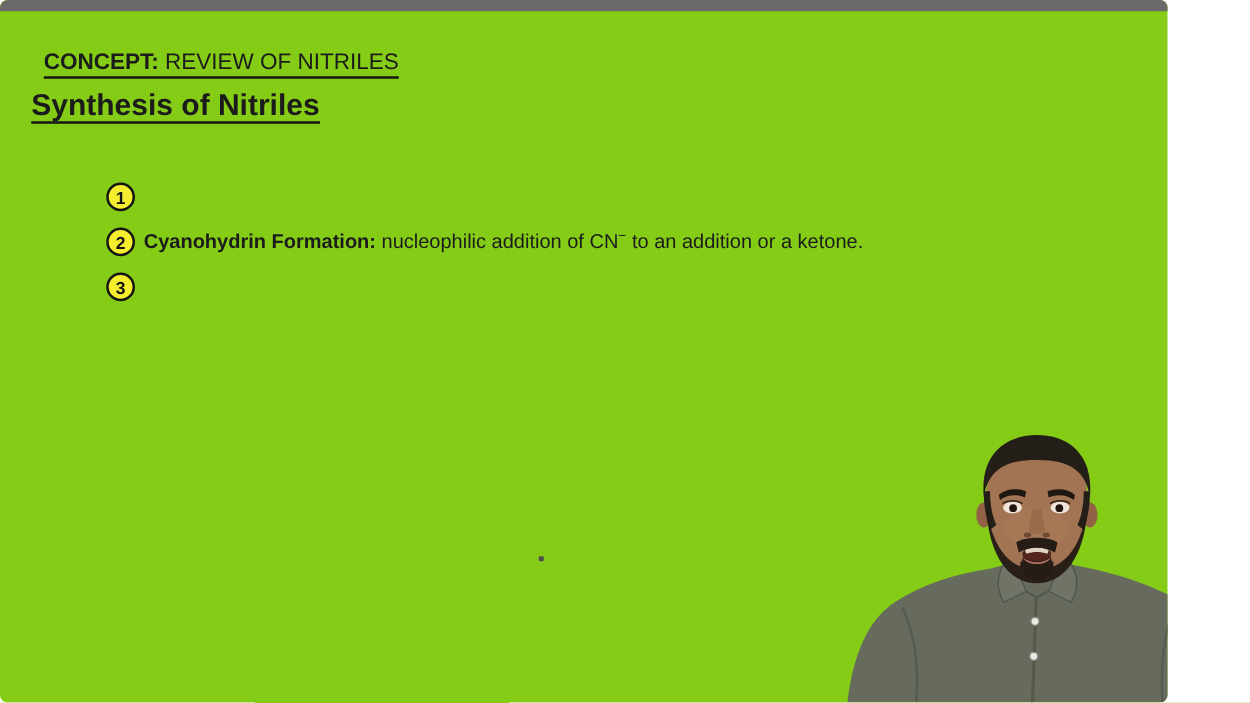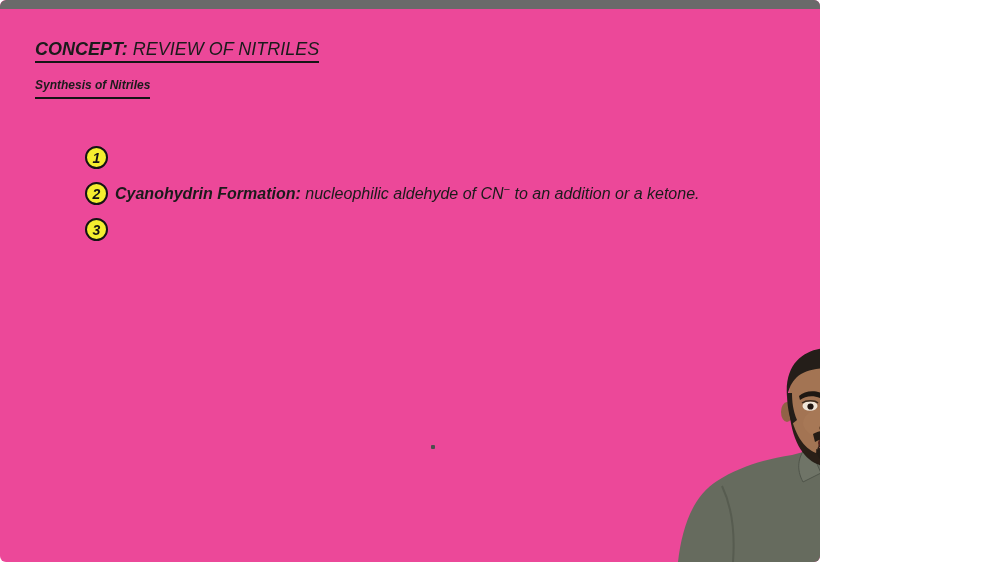--- a/index.html
+++ b/index.html
@@ -1,23 +1,23 @@
 <!DOCTYPE html>
 <html><head>
 <meta charset="utf-8">
 <style>
   html,body{margin:0;padding:0;background:#ffffff;}
   body{font-family:"Liberation Sans",sans-serif;-webkit-font-smoothing:antialiased;}
-  .stage{position:relative;width:820px;height:562px;background:#ec4899;overflow:hidden;border-radius:6px;font-style:italic;}
+  .stage{position:relative;width:934px;height:562px;background:#84cc16;overflow:hidden;border-radius:6px;}
   .topbar{position:absolute;top:0;left:0;width:1000px;height:9px;background:#6a6a6a;border-radius:6px 6px 0 0;}
   .line{position:absolute;white-space:nowrap;color:#1b1b1b;}
   .title{top:38px;left:35px;font-size:18px;line-height:22px;}
   .underlined{display:inline-block;border-bottom:2px solid #151515;padding-bottom:1px;}
   .bold{font-weight:bold;}
-  .subtitle{top:74px;left:35px;font-size:12px;line-height:22px;font-weight:bold;text-align:center;}
+  .subtitle{top:74px;left:25px;font-size:24px;line-height:22px;font-weight:bold;text-align:center;}
   .intro{top:110px;left:30px;font-size:16px;line-height:22px;}
   .intro .bullet{display:inline-block;font-size:12px;vertical-align:2px;margin-right:9px;}
   .item{position:absolute;left:85px;display:flex;align-items:center;height:25px;}
   .item-1{top:145px;}
   .item-2{top:181px;}
   .item-3{top:217px;}
   .badge{flex:0 0 auto;width:19px;height:19px;border:2px solid #141414;border-radius:50%;
          background:#f4ee2f;display:flex;align-items:center;justify-content:center;
          font-weight:bold;font-size:14px;color:#141414;margin-right:7px;}
   .itemtext{font-size:16px;white-space:nowrap;color:#1b1b1b;}
@@ -43,21 +43,21 @@
     <span class="underlined">Synthesis of Nitriles</span>
   </div>
 
 
   <div class="item item-1">
     <span class="badge">1</span>
   </div>
 
   <div class="item item-2">
     <span class="badge">2</span>
-    <span class="itemtext"><span class="bold">Cyanohydrin Formation:</span><span> nucleophilic aldehyde of CN</span><sup>−</sup><span> to an addition or a ketone.</span></span>
+    <span class="itemtext"><span class="bold">Cyanohydrin Formation:</span><span> nucleophilic addition of CN</span><sup>−</sup><span> to an addition or a ketone.</span></span>
   </div>
 
   <div class="item item-3">
     <span class="badge">3</span>
   </div>
 
   <div class="stray-dot"></div>
 
   <div class="instructor">
     <svg width="340" height="217" viewBox="0 0 340 217" xmlns="http://www.w3.org/2000/svg">

